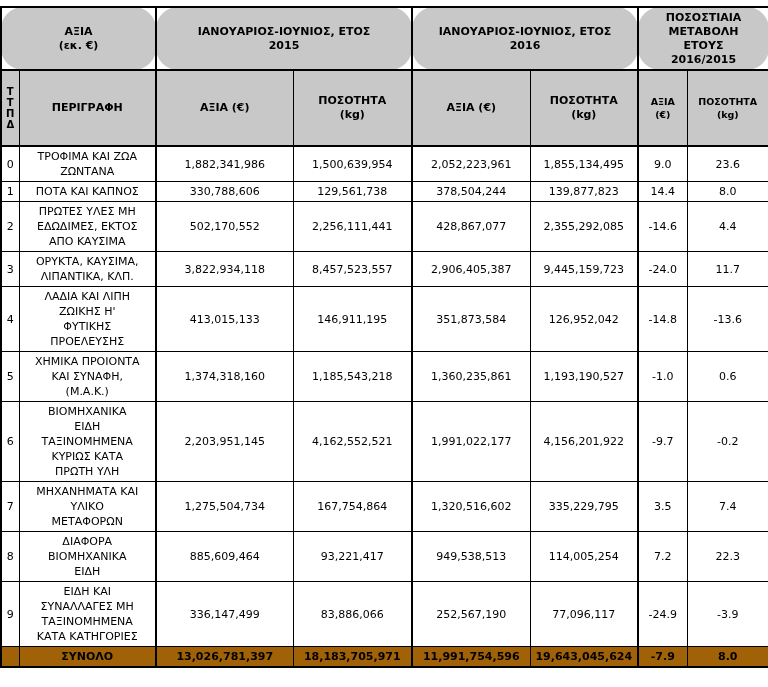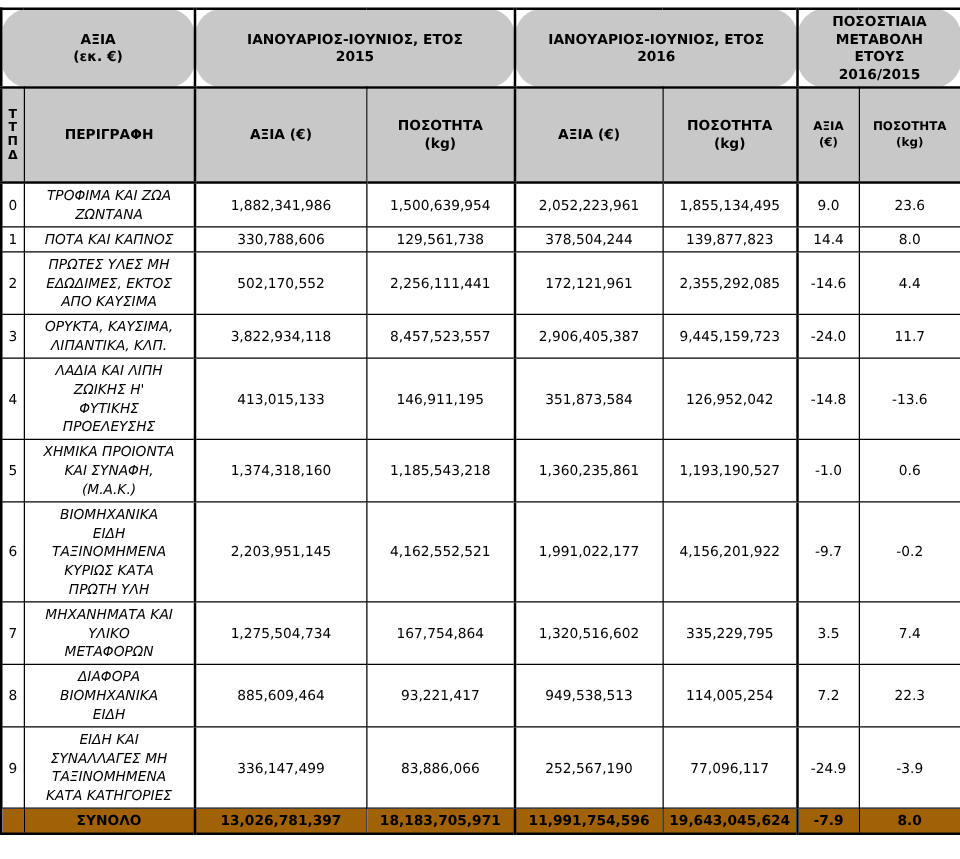--- a/index.html
+++ b/index.html
@@ -41,21 +41,21 @@
   th.code-h { font-size: 10px; line-height: 11px; padding: 1px 0; }
   th.small-h { font-size: 9.5px; line-height: 13px; }
   th.pct-h { line-height: 14px; }
   
   tbody td {
     background: #ffffff;
     font-size: 11px;
     line-height: 15px;
     padding: 2px 3px;
   }
-  tbody td.desc { white-space: pre-line; padding: 2px 8px; font-style: italic; }
+  tbody td.desc { white-space: pre-line; padding: 2px 8px; }
   tbody td:nth-child(3), tbody td:nth-child(5), tbody td:nth-child(7) { border-left: 2px solid #000000; }
   
   tfoot td {
     background: #a16207;
     font-weight: bold;
     font-size: 11px;
     line-height: 15px;
     padding: 1px 3px;
     border-top: 2px solid #000000;
     border-bottom: 2px solid #000000;
@@ -131,21 +131,21 @@
           <td>14.4</td>
           <td>8.0</td>
         </tr>
         <tr>
           <td>2</td>
           <td class="desc">ΠΡΩΤΕΣ ΥΛΕΣ ΜΗ
 ΕΔΩΔΙΜΕΣ, ΕΚΤΟΣ
 ΑΠΟ ΚΑΥΣΙΜΑ</td>
           <td>502,170,552</td>
           <td>2,256,111,441</td>
-          <td>172,121,961</td>
+          <td>428,867,077</td>
           <td>2,355,292,085</td>
           <td>-14.6</td>
           <td>4.4</td>
         </tr>
         <tr>
           <td>3</td>
           <td class="desc">ΟΡΥΚΤΑ, ΚΑΥΣΙΜΑ,
 ΛΙΠΑΝΤΙΚΑ, ΚΛΠ.</td>
           <td>3,822,934,118</td>
           <td>8,457,523,557</td>

